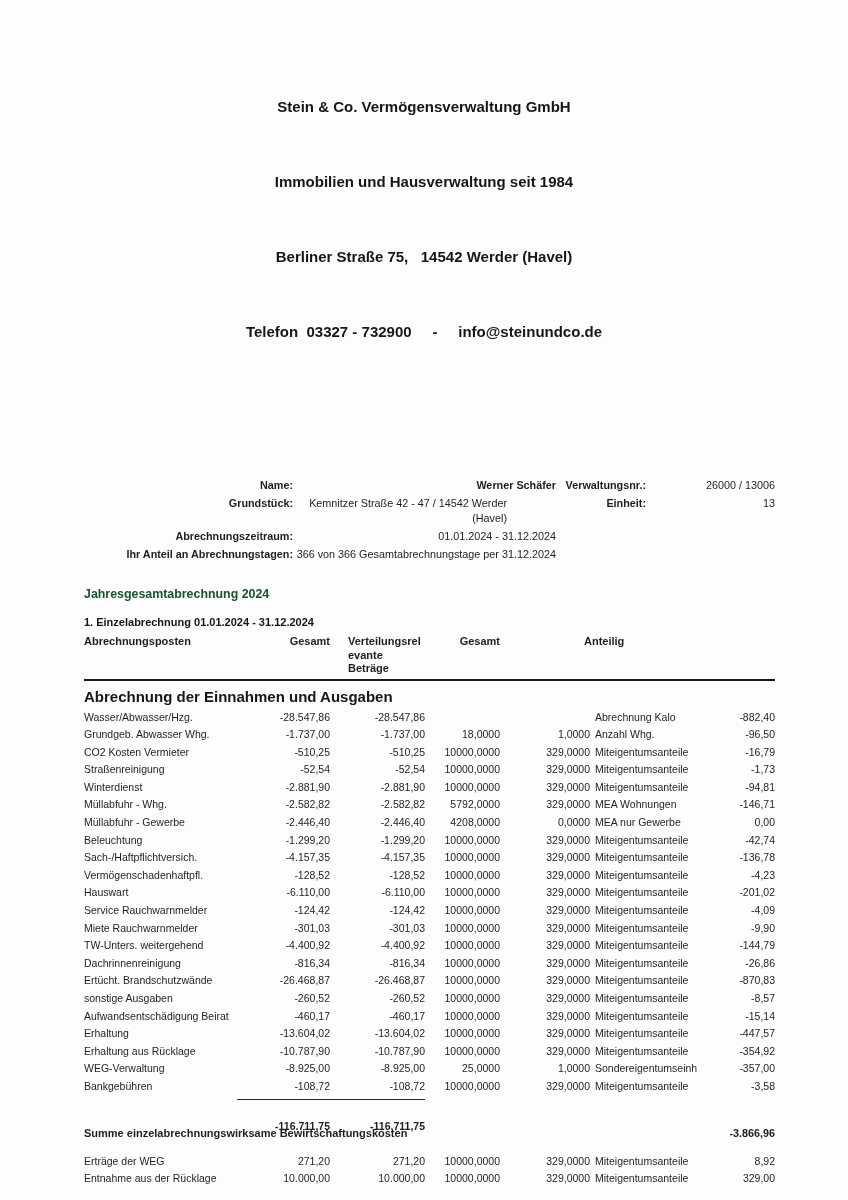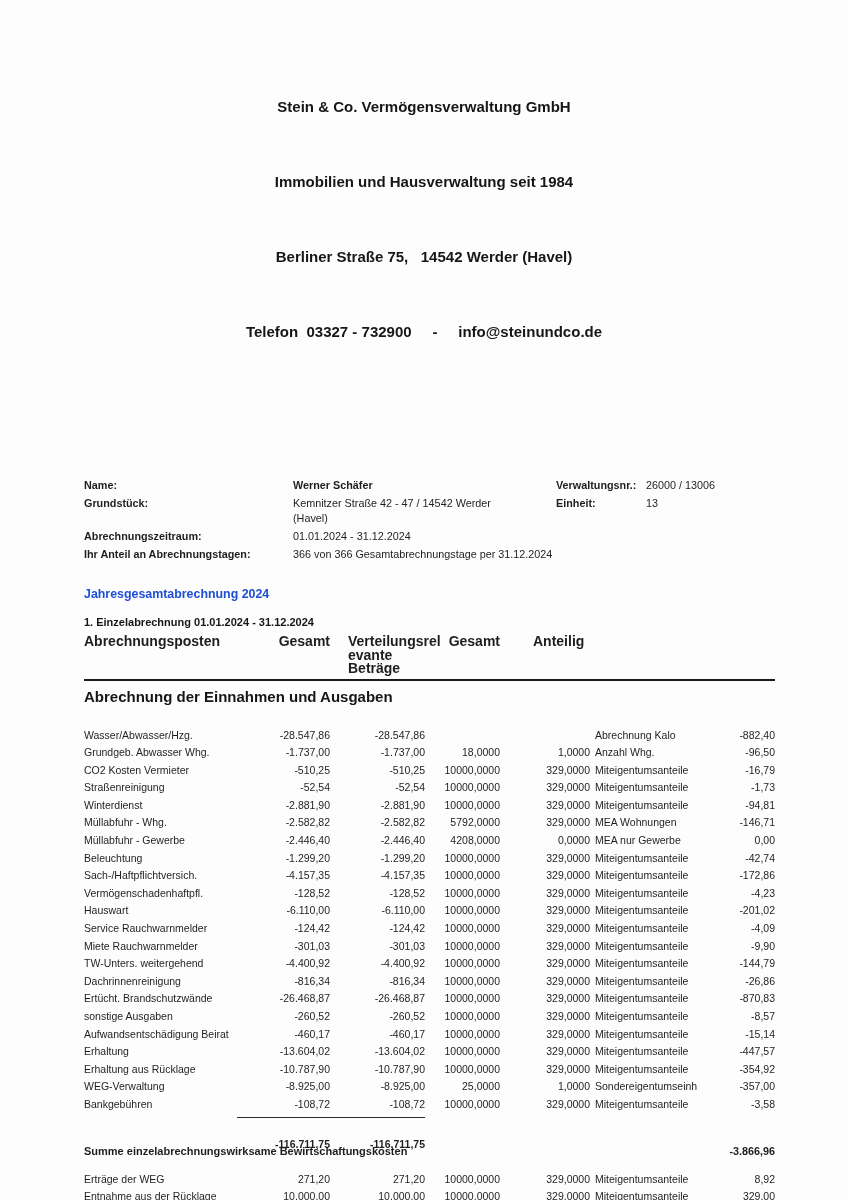--- a/index.html
+++ b/index.html
@@ -7,45 +7,45 @@
   body { font-family:"Liberation Sans","DejaVu Sans",sans-serif; color:#1e1e1e; }
   .page { width:848px; height:1200px; background:#fdfdfd; overflow:hidden; position:relative; }
 
   
   .letterhead { padding-top:44px; text-align:center; font-weight:700; font-size:15px; line-height:25px; color:#161616; white-space:pre; }
 
   
   .content { margin-left:84px; width:691px; }
 
   
-  .info-grid { margin-top:84px; display:grid; grid-template-columns:209px 263px 90px 1fr; row-gap:3px; font-size:10.8px; line-height:15px; }
+  .info-grid { margin-top:84px; display:grid; grid-template-columns:209px 263px 90px 1fr; row-gap:3px; font-size:10.8px; line-height:15px;text-align:right; }
   .info-grid .lbl { font-weight:700; }
   .info-grid .wrapval { max-width:214px; }
 
-  .doc-title { margin-top:25px; font-size:12.4px; font-weight:700; color:#1d4ed8; }
+  .doc-title { margin-top:25px; font-size:12.4px; font-weight:700; color:#14532d; }
   .doc-subtitle { margin-top:15px; font-size:11px; font-weight:700; color:#161616; }
 
   
   .grid { display:grid; grid-template-columns:153px 93px 95px 75px 90px 95px 1fr 82px; font-size:10.5px; line-height:17.6px; white-space:nowrap; }
   .r { text-align:right; }
   .unit { padding-left:5px; }
 
   .group-row { margin-top:14px; font-size:10.8px; font-weight:700; line-height:15px; }
   .gh-totals { grid-column:2/4; text-align:center; padding-left:42px; }
   .gh-keys { grid-column:4/7; padding-left:53px; }
   .gh-share { grid-column:7/9; text-align:right; white-space:pre; }
 
-  .head-row { margin-top:7px; font-size:14px; font-weight:700; line-height:13.5px; align-items:start; }
+  .head-row { margin-top:7px; font-size:11px; font-weight:700; line-height:13.5px; align-items:start; }
   .hd-relevant { white-space:pre-line; text-align:left; padding-left:18px; }
-  .hd-anteilig { grid-column:5/7; padding-left:33px; }
+  .hd-anteilig { grid-column:5/7; padding-left:84px; }
 
   .rule-thick { margin-top:3px; border-bottom:2.6px solid #1a1a1a; }
 
   .section-title { margin-top:7px; font-size:15px; font-weight:700; color:#161616; line-height:18px; }
-  .rows { margin-top:21px; }
+  .rows { margin-top:3px; }
   .row { height:17.6px; }
 
   .subtotal-row { margin-top:3px; height:22px; font-weight:700; }
   .subtotal-row .st { border-top:1.6px solid #2a2a2a; padding-top:18px; }
 
   .sum-row { margin-top:2px; height:20px; font-size:11px; align-items:end; }
   .sum-label { grid-column:1/7; font-weight:700; }
   .sum-value { grid-column:8; text-align:right; font-weight:700; font-size:10.8px; }
 
   .income-rows { margin-top:10px; }
@@ -186,21 +186,21 @@
           <div class="r">-42,74</div>
         </div>
         <div class="grid row">
           <div>Sach-/Haftpflichtversich.</div>
           <div class="r">-4.157,35</div>
           <div class="r">-4.157,35</div>
           <div class="r">10000,0000</div>
           <div class="r">329,0000</div>
           <div class="unit">Miteigentumsanteile</div>
           <div></div>
-          <div class="r">-172,86</div>
+          <div class="r">-136,78</div>
         </div>
         <div class="grid row">
           <div>Vermögenschadenhaftpfl.</div>
           <div class="r">-128,52</div>
           <div class="r">-128,52</div>
           <div class="r">10000,0000</div>
           <div class="r">329,0000</div>
           <div class="unit">Miteigentumsanteile</div>
           <div></div>
           <div class="r">-4,23</div>

